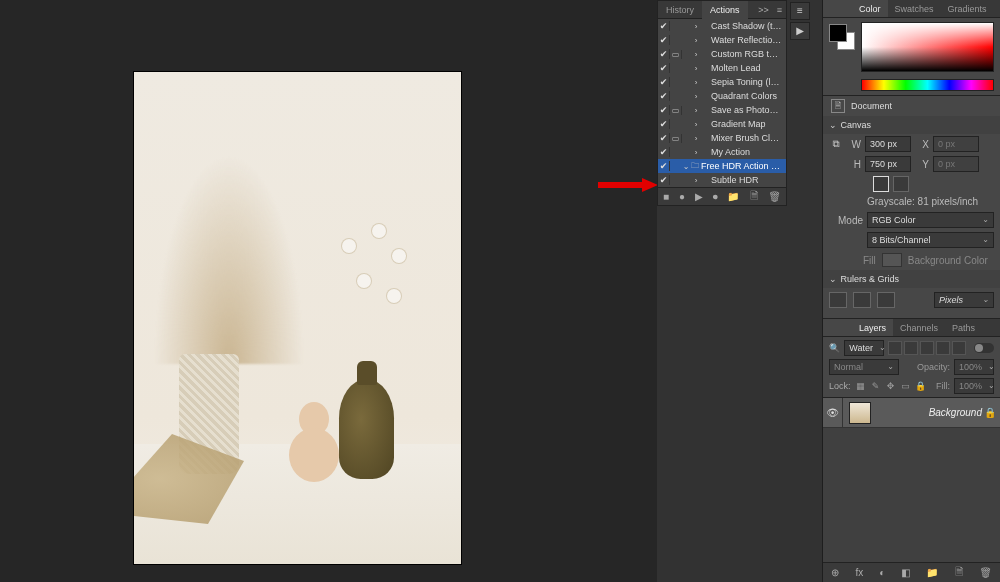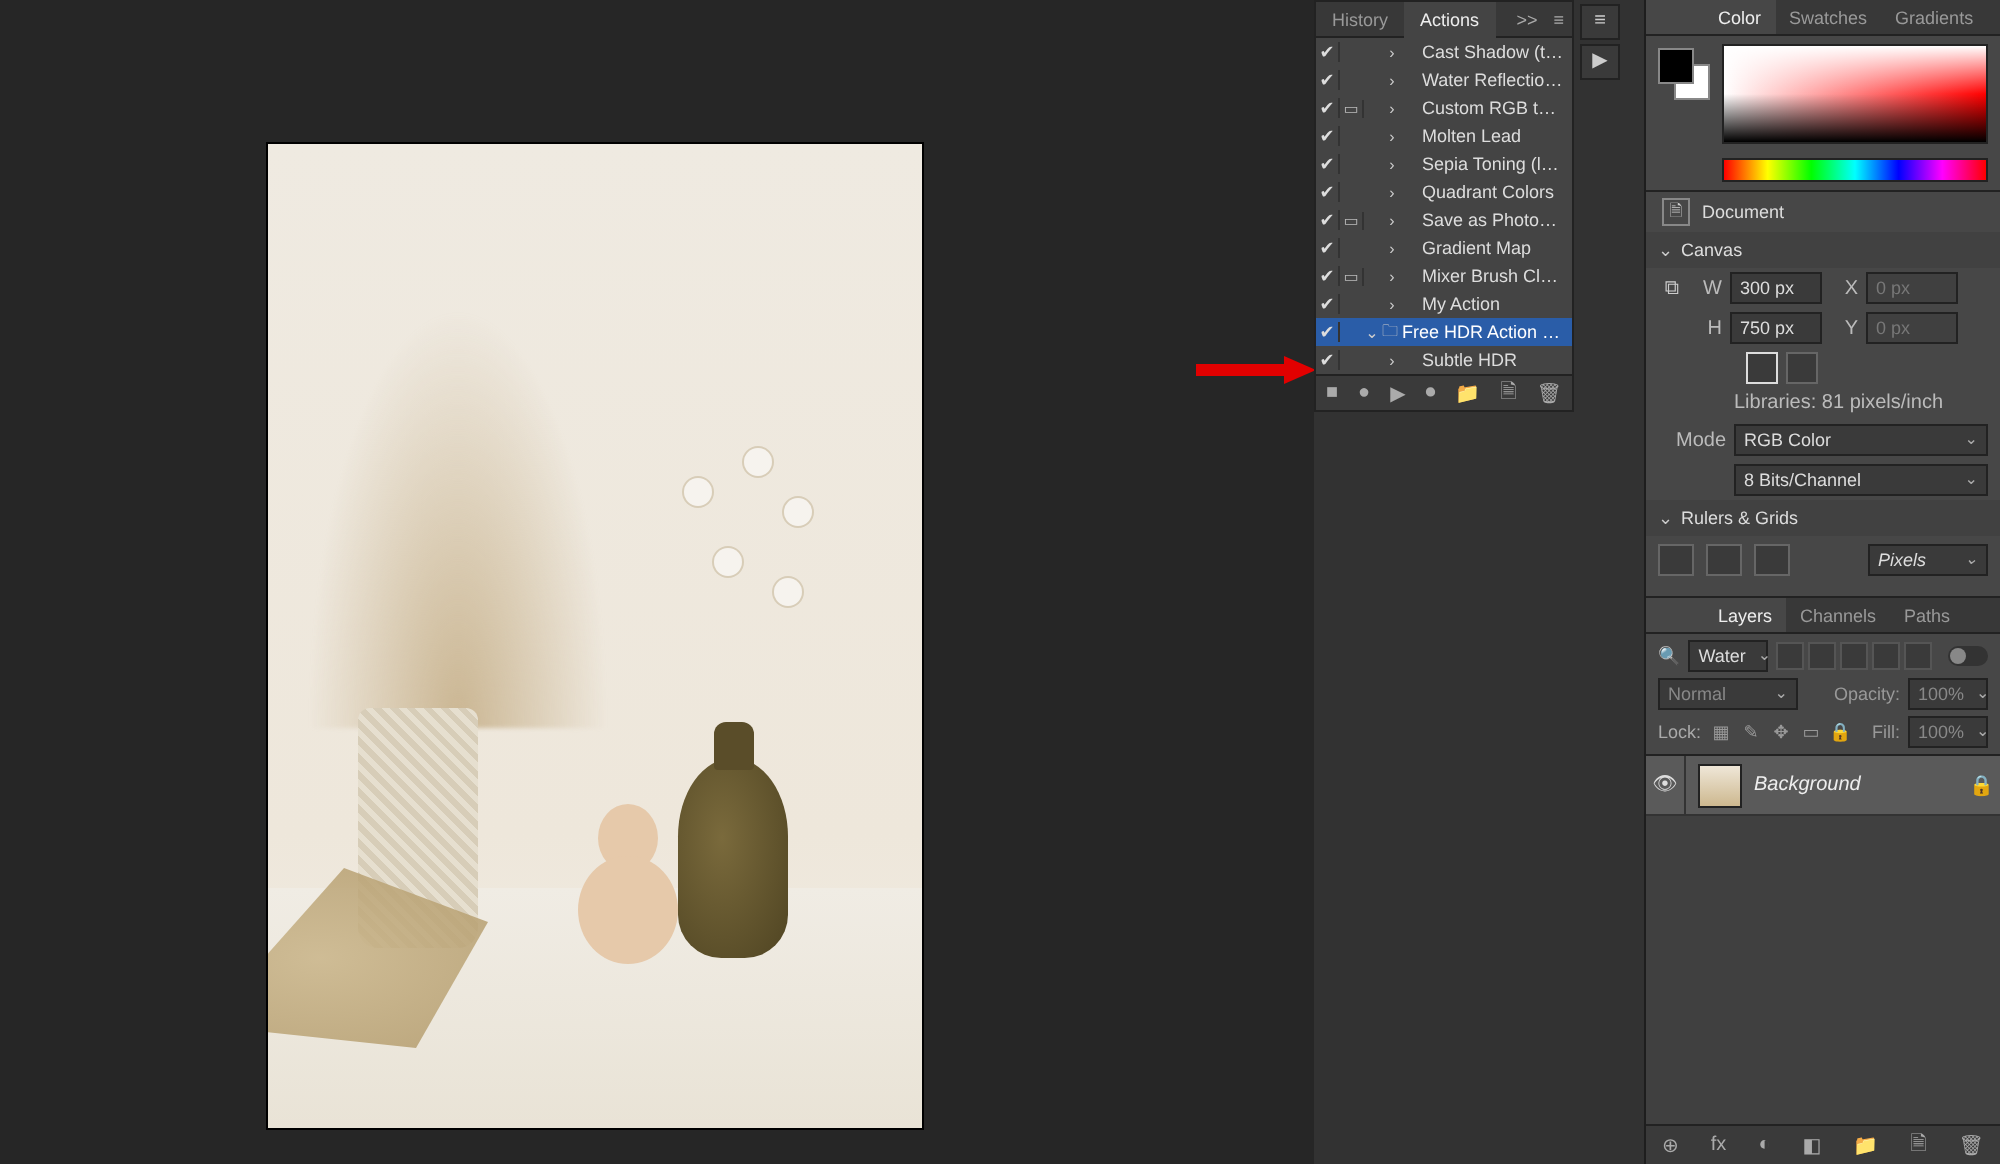--- a/index.html
+++ b/index.html
@@ -100,21 +100,21 @@
   .filter-icons{display:flex;gap:2px;}
   .filter-icons .fi{width:14px;height:14px;border:1px solid #555;background:#3a3a3a;}
   .toggle{margin-left:auto;width:20px;height:10px;background:#333;border-radius:5px;position:relative;}
   .toggle:after{content:"";position:absolute;left:1px;top:1px;width:8px;height:8px;background:#888;border-radius:50%;}
   .lock-icons{display:flex;gap:3px;color:#999;}
   .lock-icons span{width:12px;text-align:center;font-size:9px;}
   .layer-list{flex:1;background:#404040;border-top:1px solid #222;}
   .layer-row{display:flex;align-items:center;height:30px;background:#5a5a5a;border-bottom:1px solid #333;}
   .layer-row .eye{width:20px;text-align:center;color:#ddd;border-right:1px solid #333;height:100%;line-height:30px;}
   .layer-row .thumb{width:22px;height:22px;margin:0 6px;background:linear-gradient(#efe7d8,#cdb88f);border:1px solid #222;}
-  .layer-row .name{flex:1;font-style:italic;color:#eee;}
+  .layer-row .name{flex:1;font-style:italic;color:#eee;text-align:right;}
   .layer-row .lock{width:18px;text-align:center;color:#ccc;}
   .layers-bottom{display:flex;justify-content:space-around;align-items:center;height:20px;background:#3a3a3a;border-top:1px solid #222;color:#aaa;font-size:10px;}
 
 </style>
 </head>
 <body>
 
 <div class="canvas-area">
   <div class="doc-image">
     <div class="wall"></div>
@@ -302,36 +302,41 @@
       <span class="lbl">Y</span>
       <div class="num-input dis">0 px</div>
     </div>
     <div class="form-row">
       <div class="orient-btns">
         <div class="ob sel"></div>
         <div class="ob"></div>
       </div>
     </div>
     <div class="res-line">
-      <span>Libraries:</span>
+      <span>Grayscale:</span>
       <span>81 pixels/inch</span>
     </div>
     <div class="form-row">
       <span class="lbl-wide">Mode</span>
       <div class="select" style="flex:1">
         <span>RGB Color</span>
           <span class="car">⌄</span>
       </div>
     </div>
     <div class="form-row">
       <span class="lbl-wide"></span>
       <div class="select" style="flex:1">
         <span>8 Bits/Channel</span>
           <span class="car">⌄</span>
       </div>
+    </div>
+    <div class="fill-row">
+      <span>Fill</span>
+      <div class="sw"></div>
+      <span>Background Color</span>
     </div>
 
     <div class="section-title">
       <span class="tw">⌄</span>
       <span>Rulers &amp; Grids</span>
     </div>
     <div class="rul-icons">
       <div class="ri"></div>
       <div class="ri"></div>
       <div class="ri"></div>

